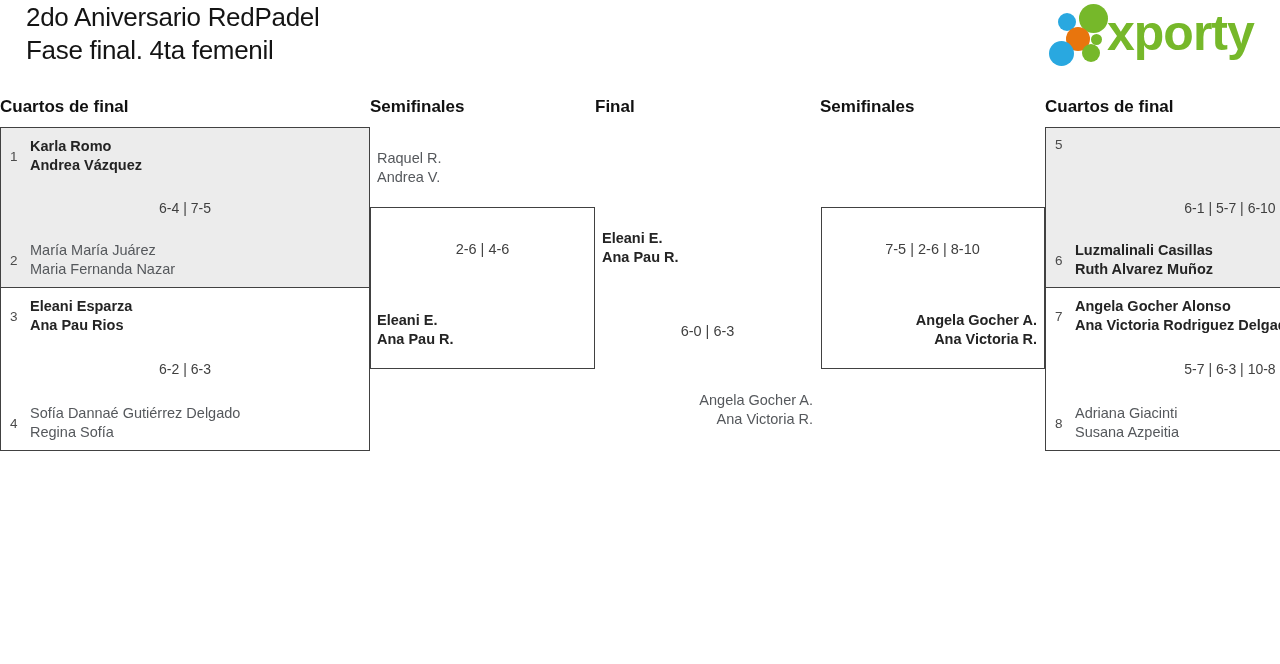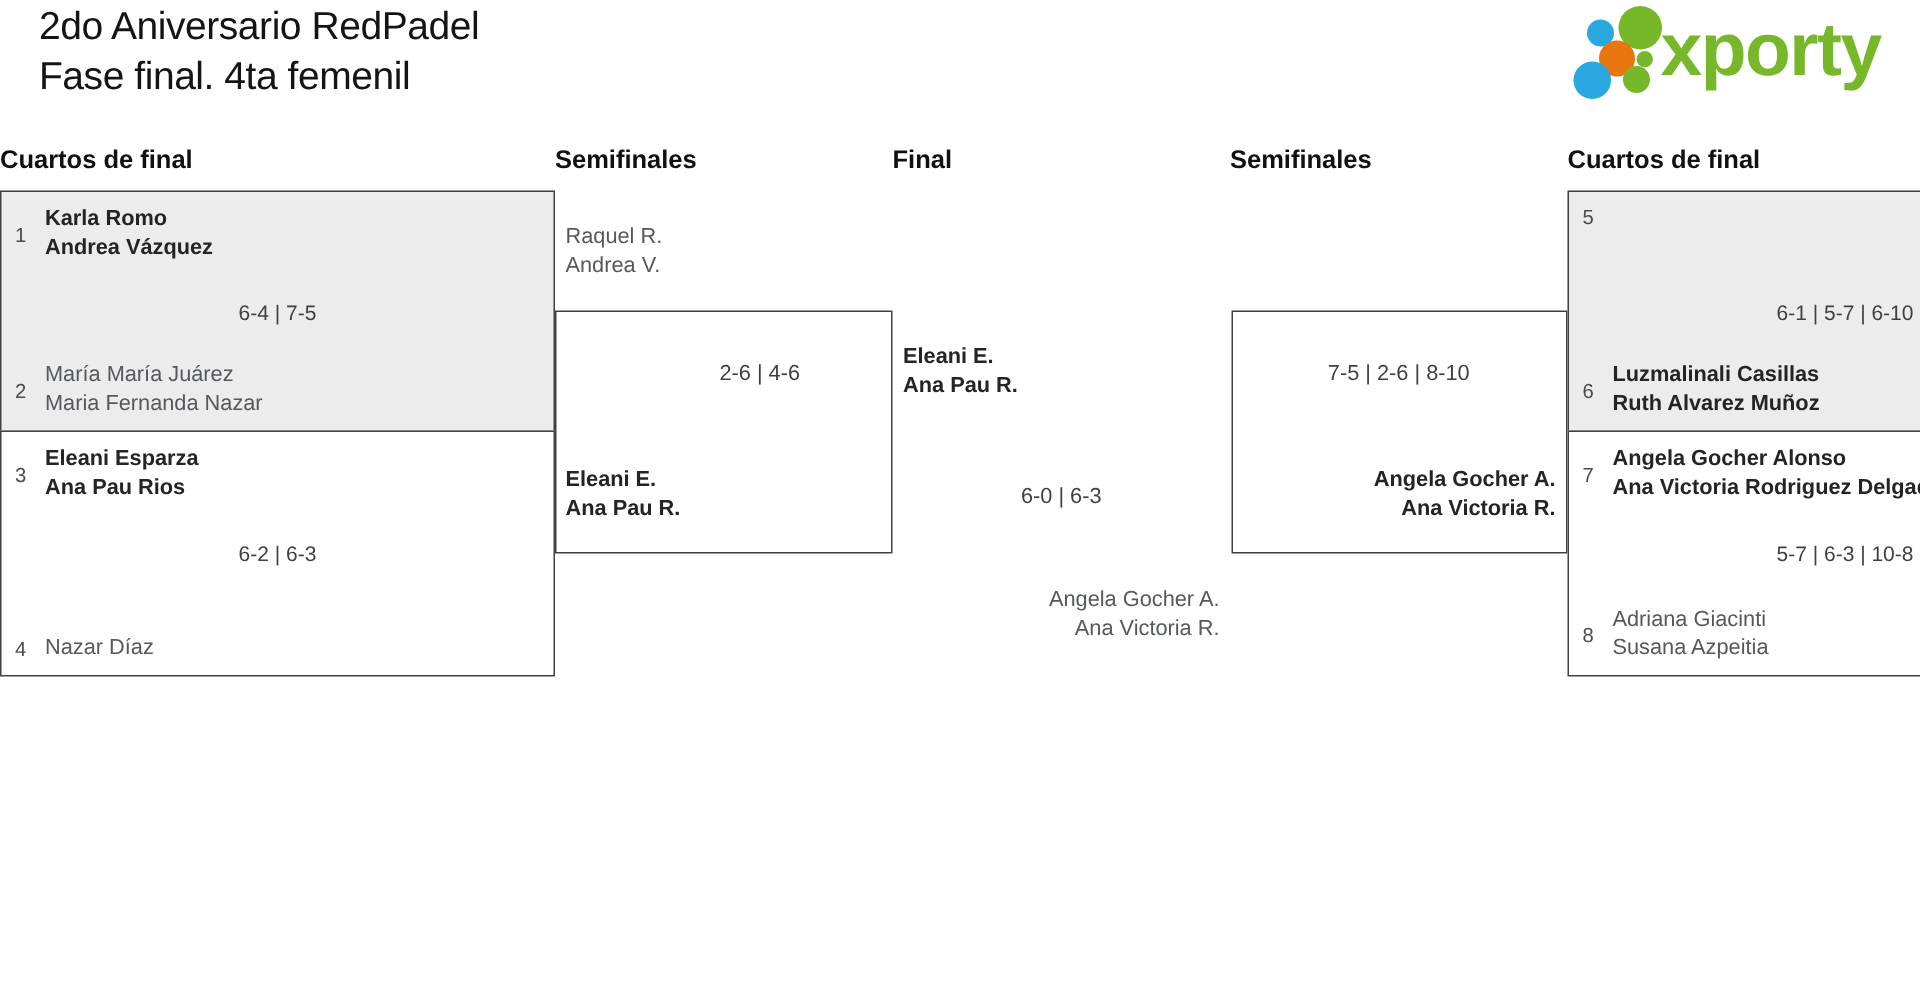--- a/index.html
+++ b/index.html
@@ -88,31 +88,32 @@
       <span class="seed">3</span>
       <div class="team winner">
         <div>Eleani Esparza</div>
         <div>Ana Pau Rios</div>
       </div>
     </div>
     <div class="score">6-2 | 6-3</div>
     <div class="slot bottom">
       <span class="seed">4</span>
       <div class="team loser">
-        <div>Nazar Díaz</div>
+        <div>Sofía Dannaé Gutiérrez Delgado</div>
+        <div>Regina Sofía</div>
       </div>
     </div>
   </div>
 
   <div class="sf-box" style="left:370px;top:207px;width:225px;height:162px;"></div>
   <div class="slot-label loser" style="left:377px;top:149px;">
     <div>Raquel R.</div>
     <div>Andrea V.</div>
   </div>
-  <div class="free-score" style="left:370px;width:225px;top:241px;padding-left:24px;">2-6 | 4-6</div>
+  <div class="free-score" style="left:370px;width:225px;top:241px;">2-6 | 4-6</div>
   <div class="slot-label winner" style="left:377px;top:311px;">
     <div>Eleani E.</div>
     <div>Ana Pau R.</div>
   </div>
 
   <div class="slot-label winner" style="left:602px;top:229px;">
     <div>Eleani E.</div>
     <div>Ana Pau R.</div>
   </div>
   <div class="free-score" style="left:595px;width:225px;top:323px;">6-0 | 6-3</div>

